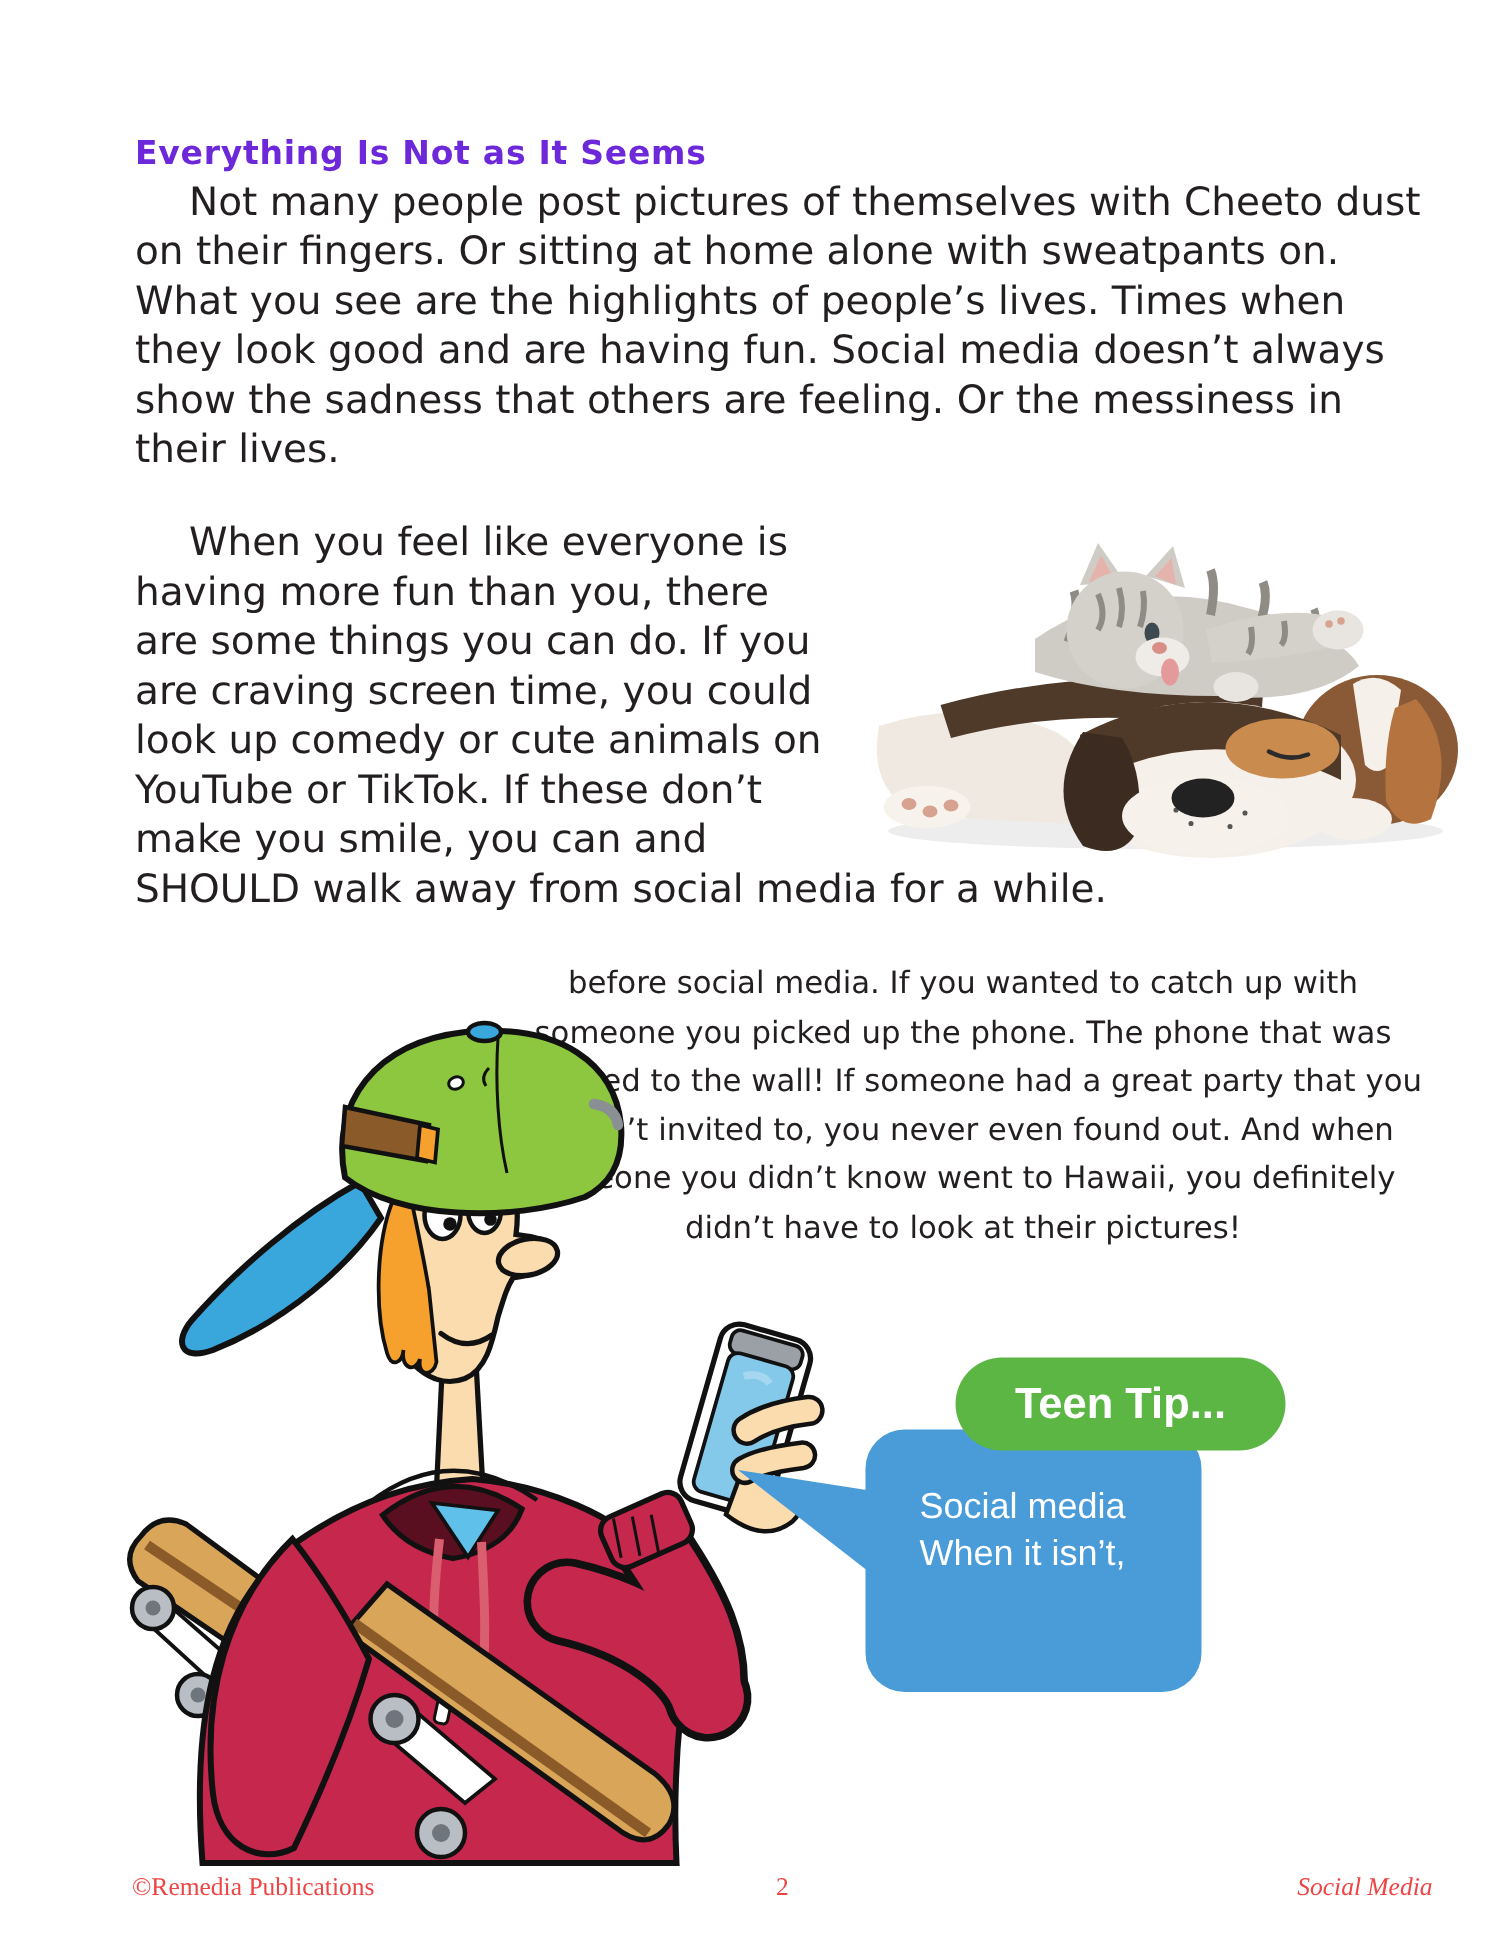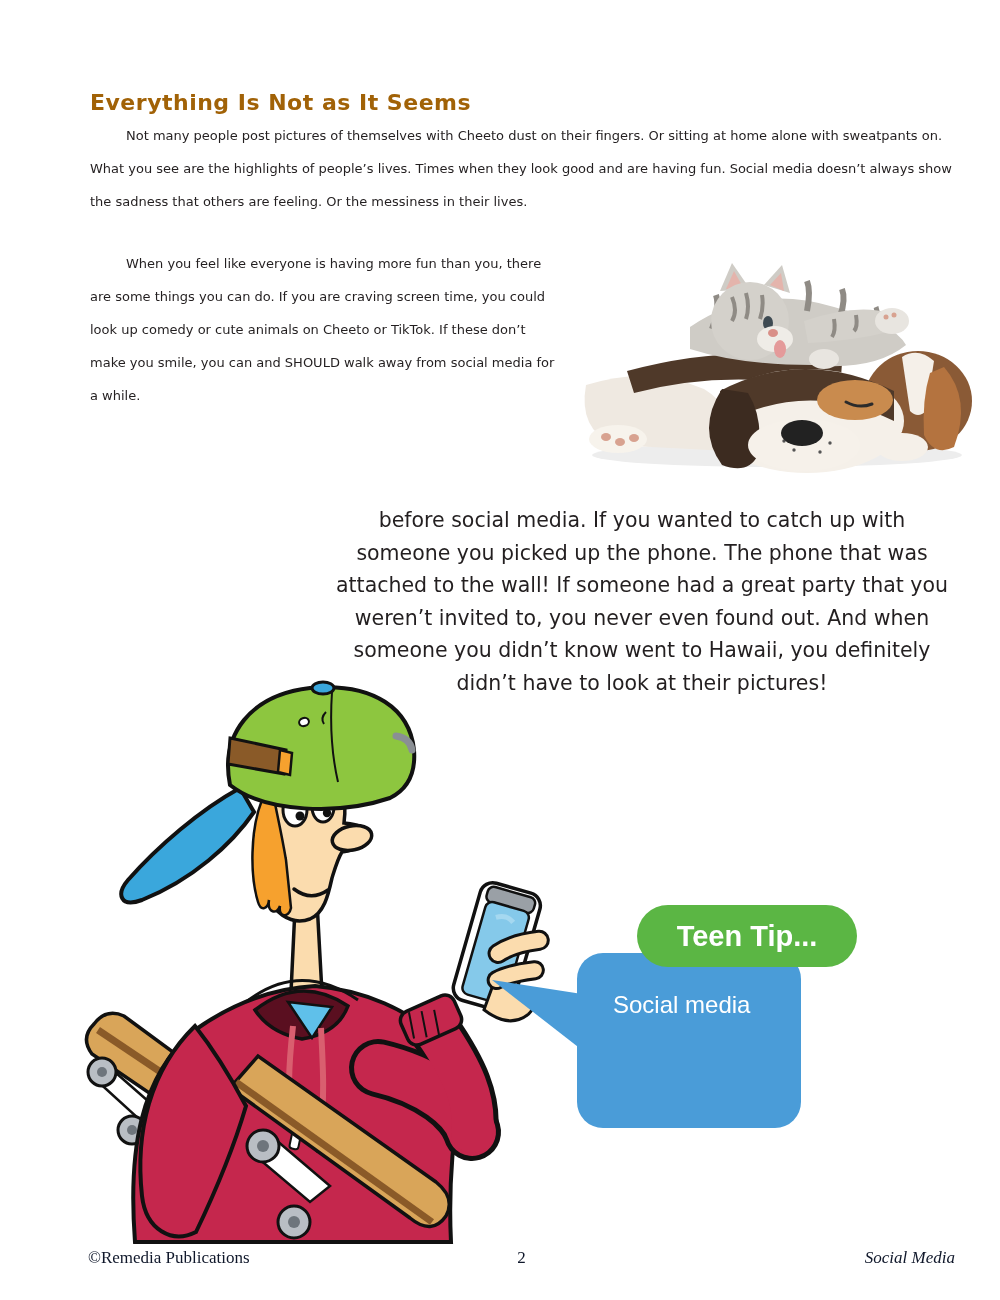--- a/index.html
+++ b/index.html
@@ -10,25 +10,25 @@
     overflow:hidden;
     font-family:"DejaVu Sans",sans-serif;
     color:#231f20;
   }
   .content{
     position:absolute;left:90px;top:90px;width:868px;
   }
   h2.head{
     margin:0;
     font-size:22px;font-weight:bold;letter-spacing:.5px;
-    color:#a16207;
+    color:#6d28d9;
   }
   p.body{
     margin:4px 0 0 0;
-    font-size:13px;line-height:33px;
+    font-size:26px;line-height:33px;
     text-indent:36px;
   }
   .sec{margin:0;}
   .sec + .sec{margin-top:29px;}
   .photo-float{
     float:right;
     width:404px;height:222px;
     margin:2px -18px 4px 14px;
   }
   .clearfix::after{content:"";display:block;clear:both;}
@@ -55,21 +55,21 @@
     z-index:2;
     color:#ffffff;font-family:"Liberation Sans",sans-serif;
     font-size:24px;line-height:31px;
     box-sizing:border-box;padding:36px 0 0 36px;
   }
   .tip-tail{
     position:absolute;left:492px;top:970px;z-index:1;
   }
   .footer{
     position:absolute;left:88px;right:45px;top:1248px;height:26px;
-    font-family:"Liberation Serif",serif;font-size:17px;color:#0f172a;
+    font-family:"Liberation Serif",serif;font-size:17px;color:#ef4444;
   }
   .footer .f-left{position:absolute;left:0;top:0;}
   .footer .f-center{position:absolute;left:0;right:0;text-align:center;top:0;}
   .footer .f-right{position:absolute;right:0;top:0;font-style:italic;}
 </style>
 </head>
 <body>
 
 <div class="page">
 
@@ -126,21 +126,21 @@
           <ellipse cx="201" cy="84" rx="5" ry="4" fill="#d98f88"></ellipse>
           <ellipse cx="208" cy="100" rx="6" ry="9" fill="#e49a9a"></ellipse>
           <path d="M232,72 Q284,54 318,64 Q334,72 320,82 Q282,92 236,94 Z" fill="#d4d1cb"></path>
           <path d="M262,70 q2,12 -2,18 M284,66 q2,12 -2,16" stroke="#8f8b85" stroke-width="4" fill="none"></path>
           <ellipse cx="320" cy="72" rx="17" ry="13" fill="#e8e5e0"></ellipse>
           <circle cx="314" cy="68" r="2.5" fill="#d8a290"></circle>
             <circle cx="322" cy="66" r="2.5" fill="#d8a290"></circle>
           <ellipse cx="252" cy="110" rx="15" ry="10" fill="#e8e5e0"></ellipse>
         </svg>
       </div>
-      <p class="body">When you feel like everyone is having more fun than you, there are some things you can do. If you are craving screen time, you could look up comedy or cute animals on Cheeto or TikTok. If these don’t make you smile, you can and SHOULD walk away from social media for a while.</p>
+      <p class="body">When you feel like everyone is having more fun than you, there are some things you can do. If you are craving screen time, you could look up comedy or cute animals on YouTube or TikTok. If these don’t make you smile, you can and SHOULD walk away from social media for a while.</p>
     </section>
 
     <section class="sec">
       <div class="wrap-rest">before social media. If you wanted to catch up with someone you picked up the phone. The phone that was attached to the wall! If someone had a great party that you weren’t invited to, you never even found out. And when someone you didn’t know went to Hawaii, you definitely didn’t have to look at their pictures!</div>
     </section>
 
   </div>
 
   <div class="cartoon">
     <svg viewBox="0 0 488 568" width="488" height="568">
@@ -231,20 +231,21 @@
   </div>
 
   <div class="tip-tail">
     <svg width="90" height="82" viewBox="0 0 90 82">
       <polygon points="0,10 90,24 90,80" fill="#4a9cd8"></polygon>
     </svg>
   </div>
   <div class="tip-label">Teen Tip...</div>
   <div class="tip-bubble">
     <div>Social media</div>
+    <div>When it isn’t,</div>
   </div>
 
   <div class="footer">
     <span class="f-left">©Remedia Publications</span>
     <span class="f-center">2</span>
     <span class="f-right">Social Media</span>
   </div>
 
 </div>
 

